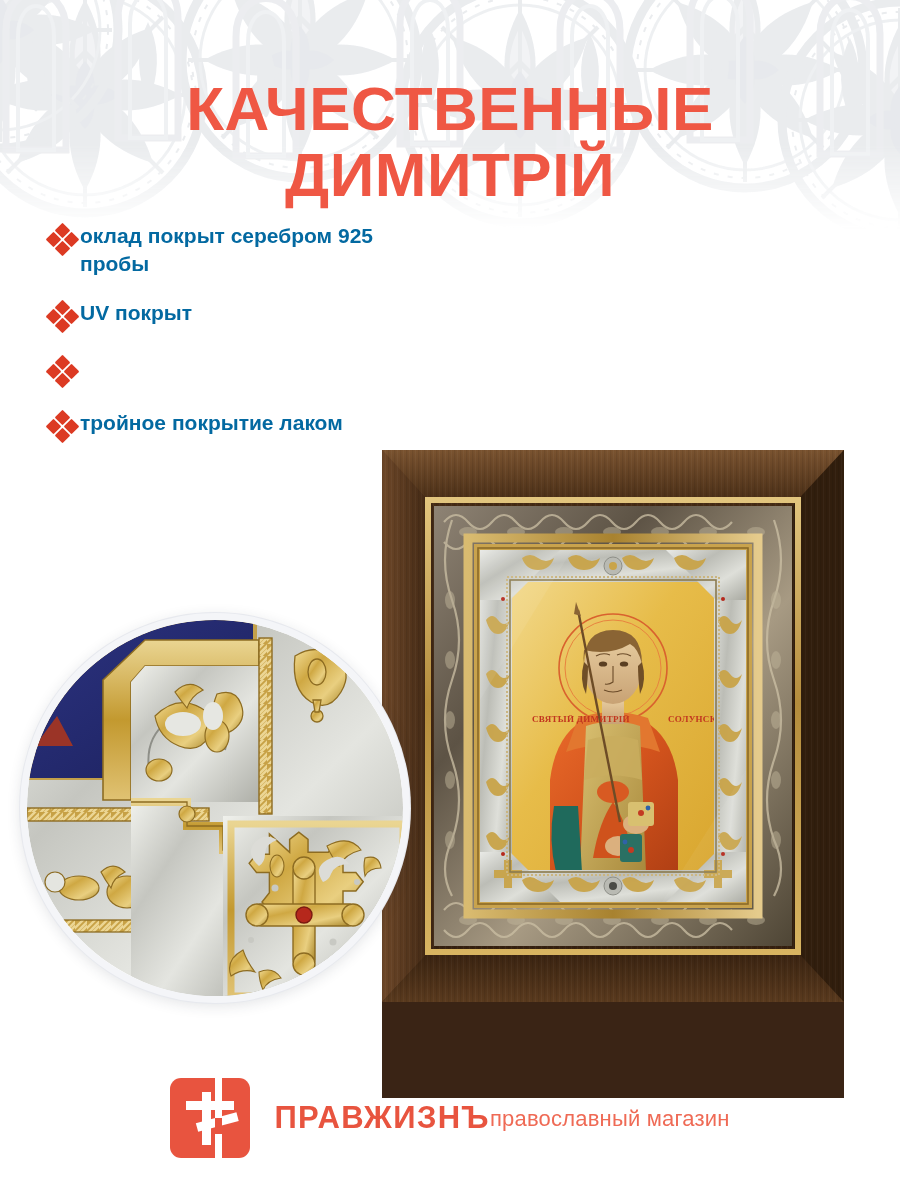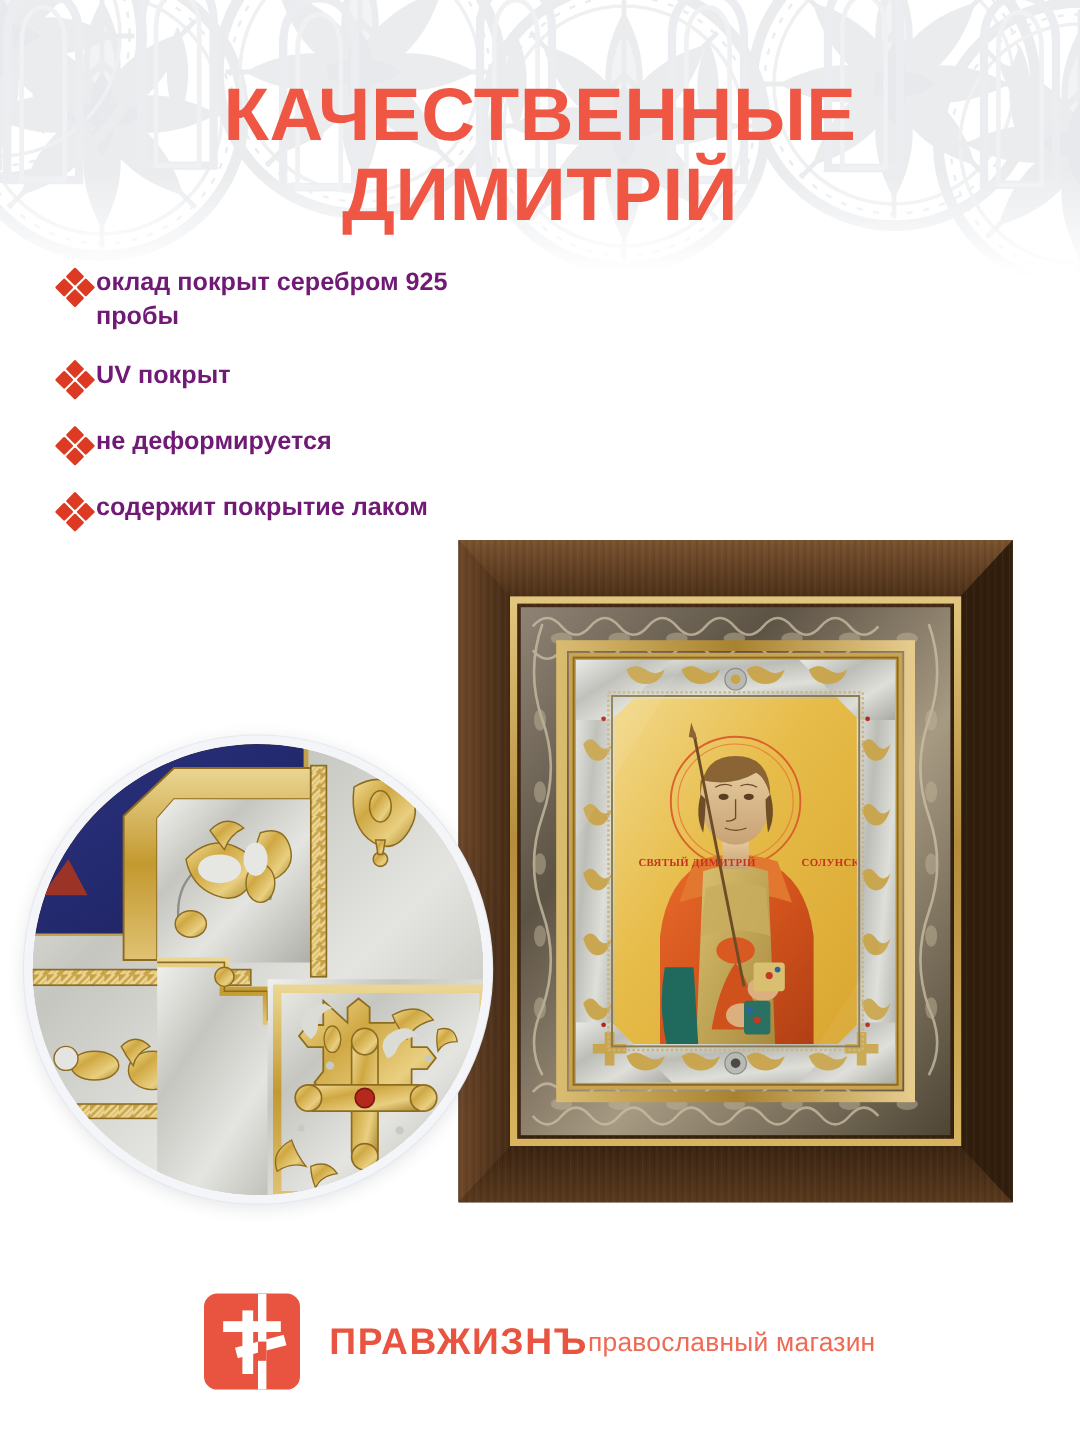--- a/index.html
+++ b/index.html
@@ -15,21 +15,21 @@
   
   #watermark{
     position:absolute;left:0;top:0;width:900px;height:250px;
     pointer-events:none;
     -webkit-mask-image:linear-gradient(to bottom,rgba(0,0,0,1) 0%,rgba(0,0,0,1) 58%,rgba(0,0,0,.55) 74%,rgba(0,0,0,0) 92%);
     mask-image:linear-gradient(to bottom,rgba(0,0,0,1) 0%,rgba(0,0,0,1) 58%,rgba(0,0,0,.55) 74%,rgba(0,0,0,0) 92%);
   }
 
   
   #title{
-    position:absolute;left:0;top:22px;width:900px;
+    position:absolute;left:0;top:34px;width:900px;
     text-align:center;
     font-size:62px;line-height:1.07;
     font-weight:bold;
     letter-spacing:.5px;
     color:#ef5744;
     z-index:5;
   }
   #title .l{display:block;}
 
   
@@ -46,27 +46,27 @@
   }
   .bullet i{
     position:absolute;display:block;width:11px;height:11px;
     background:#dc3a23;transform:rotate(45deg);border-radius:1px;
   }
   .bullet i.b1{left:9px;top:0px;}
   .bullet i.b2{left:0px;top:9px;}
   .bullet i.b3{left:18px;top:9px;}
   .bullet i.b4{left:9px;top:18px;}
   .feature-text{
-    font-size:21px;line-height:1.32;font-weight:bold;color:#701a75;
+    font-size:21px;line-height:1.32;font-weight:bold;color:#0369a1;
     letter-spacing:0px;
   }
 
   
   #product-photo{
-    position:absolute;left:382px;top:450px;width:462px;height:552px;
+    position:absolute;left:382px;top:450px;width:462px;height:648px;
     z-index:3;overflow:hidden;background:#3a2415;
   }
 
   
   #detail-circle{
     position:absolute;left:20px;top:613px;width:390px;height:390px;
     border-radius:50%;overflow:hidden;
     background:#ffffff;
     border:7px solid #f4f5f8;
     box-sizing:border-box;
@@ -197,30 +197,29 @@
     </span>
     <span class="feature-text">UV покрыт</span>
   </li>
   <li class="feature">
     <span class="bullet">
       <i class="b1"></i>
         <i class="b2"></i>
         <i class="b3"></i>
         <i class="b4"></i>
     </span>
-    <span class="feature-text">не деформируется</span>
   </li>
   <li class="feature">
     <span class="bullet">
       <i class="b1"></i>
         <i class="b2"></i>
         <i class="b3"></i>
         <i class="b4"></i>
     </span>
-    <span class="feature-text">содержит покрытие лаком</span>
+    <span class="feature-text">тройное покрытие лаком</span>
   </li>
 </ul>
 
 <div id="product-photo">
   <svg viewBox="0 0 462 552" width="462" height="552" preserveAspectRatio="none" aria-hidden="true">
     <defs>
       <linearGradient id="woodOuter" x1="0" y1="0" x2="1" y2="1">
         <stop offset="0%" stop-color="#6b4526"></stop>
         <stop offset="38%" stop-color="#4d3019"></stop>
         <stop offset="72%" stop-color="#3a230f"></stop>

